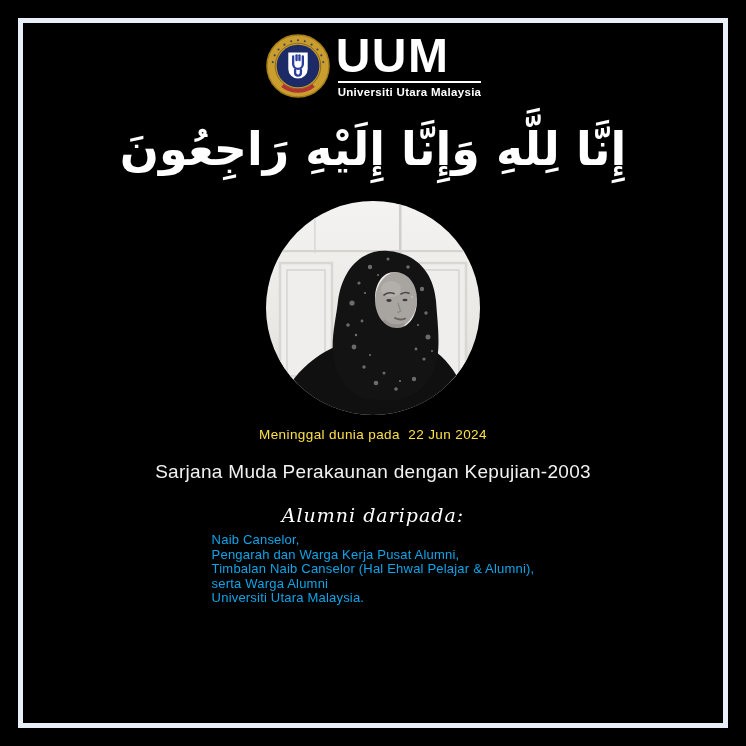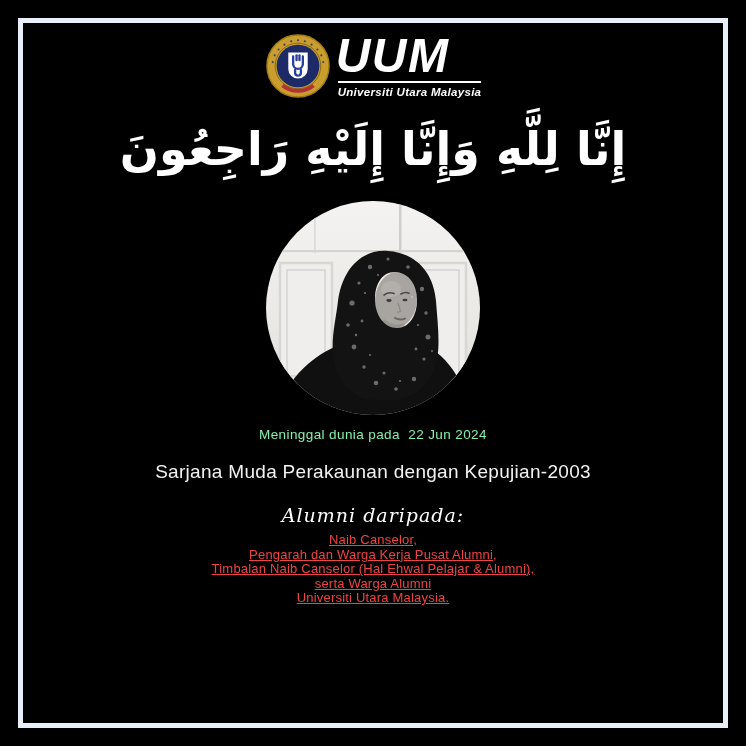--- a/index.html
+++ b/index.html
@@ -19,21 +19,21 @@
     z-index:5;
   }
   .content{
     position:absolute;
     top:24px;left:24px;right:24px;bottom:24px;
     display:flex;flex-direction:column;align-items:center;
   }
   
   .logo-row{
     margin-top:9px;
-    display:flex;align-items:center;gap:5px;font-style:italic;
+    display:flex;align-items:center;gap:5px;
   }
   .emblem{width:66px;height:66px;display:block;}
   .wordmark{display:flex;flex-direction:column;align-items:flex-start;}
   .uum-acronym{
     font-size:48px;font-weight:800;letter-spacing:1.5px;line-height:0.92;
     font-family:"Liberation Sans",sans-serif;
   }
   .wordmark-divider{height:2px;background:#fff;align-self:stretch;margin:3px 0 3px 2px;}
   .uum-subtitle{font-size:11.5px;font-weight:700;letter-spacing:0.3px;margin-left:2px;}
   
@@ -55,37 +55,36 @@
     font-family:"DejaVu Serif",serif;font-style:italic;
     font-size:40px;letter-spacing:2px;line-height:1;
   }
   .deceased-name{
     margin-top:15px;
     font-size:28px;font-weight:800;letter-spacing:0.5px;line-height:1;
     text-align:center;
   }
   .passing-line{
     margin-top:12px;
-    font-size:13.5px;letter-spacing:0.4px;color:#86efac;
+    font-size:13.5px;letter-spacing:0.4px;color:#fde047;
     white-space:pre-wrap;
   }
   .qualification{
     margin-top:19px;
     font-size:19px;color:#f2f2f2;letter-spacing:0.3px;
   }
   .ikhlas-heading{
     margin-top:21px;
     font-family:"DejaVu Serif",serif;font-style:italic;
     font-size:19px;letter-spacing:1px;
   }
   .credits{
     margin-top:7px;
-    text-align:center;
     font-size:13px;line-height:1.0;
-    color:#ef4444;letter-spacing:0.2px;text-decoration:underline;
+    color:#0ea5e9;letter-spacing:0.2px;
   }
   .credits .credit-line{margin-bottom:1.5px;}
 </style>
 </head>
 <body>
 
 <div class="frame-border"></div>
 
 <div class="content">
 

